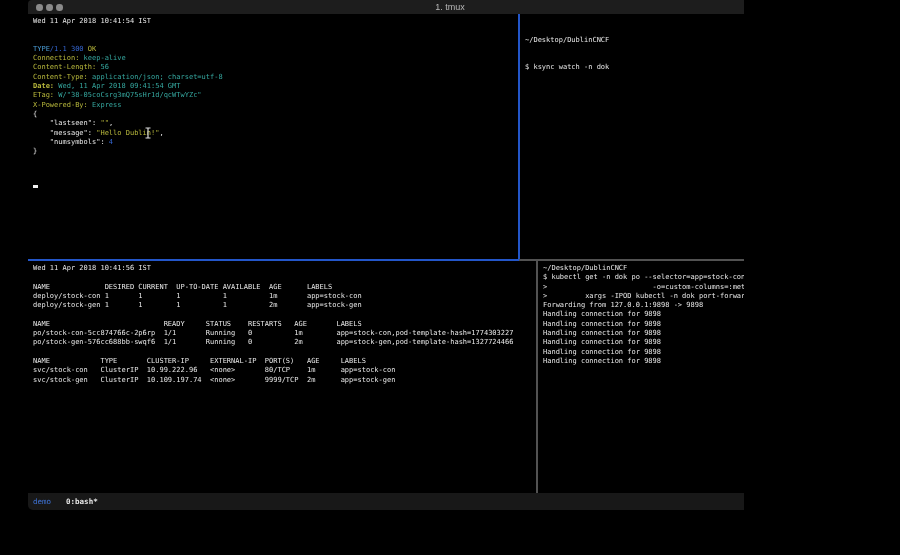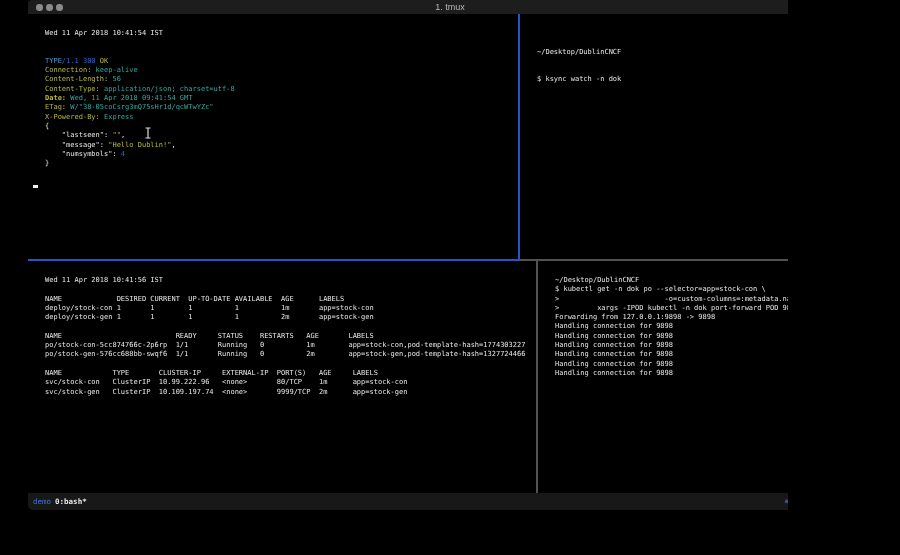--- a/index.html
+++ b/index.html
@@ -1,43 +1,43 @@
 <!DOCTYPE html>
 <html><head>
 <meta charset="utf-8">
 <style>
   html,body { margin:0; padding:0; background:#000; }
   .stage { position:relative; width:744px; height:555px; background:#000; overflow:hidden;
-           font-family:"DejaVu Sans Mono",monospace;padding-left:44px; }
+           font-family:"DejaVu Sans Mono",monospace; }
   .window { position:absolute; left:28px; top:0; width:844px; height:510px; background:#010101;
             border-radius:4px 4px 5px 5px; }
   .titlebar { position:absolute; top:0; left:0; right:0; height:14px; background:#1d1d1d;
               border-radius:4px 4px 0 0; }
   .lights { position:absolute; left:8px; top:4px; display:flex; gap:3.5px; }
   .light { width:6.5px; height:6.5px; border-radius:50%; background:#8b8b8b; }
   .wtitle { position:absolute; left:0; width:100%; text-align:center; top:2px;
             font:9px "Liberation Sans",sans-serif; color:#b8b8b8; }
   .pane { position:absolute; overflow:hidden; background:#000; }
   .pane-tl { left:0;   top:14px;  width:490px; height:245px; }
   .pane-tr { left:492px; top:14px; right:0;    height:245px; }
   .pane-bl { left:0;   top:261px; width:508px; height:232px; }
   .pane-br { left:510px; top:261px; right:0;   height:232px; }
-  .pane pre, .tlines { margin:12px; padding:3px 0 0 5px; font:7px/9.3px "DejaVu Sans Mono",monospace;
+  .pane pre, .tlines { margin:0; padding:3px 0 0 5px; font:7px/9.3px "DejaVu Sans Mono",monospace;
               color:#e8e8e8; white-space:pre; }
   .tlines div { height:9.3px; }
   .pborder { position:absolute; }
   .pb-v-top { left:490px; top:14px; width:2px; height:247px; }
   .pb-h-left { left:0; top:259px; width:491px; height:2px; }
   .pb-h-right { left:491px; top:259px; right:0; height:2px; }
   .pb-v-bot { left:508px; top:261px; width:2px; height:232px; }
   .statusbar { position:absolute; left:0; right:0; bottom:0; height:17px; background:#181818;
                border-radius:0 0 5px 5px; font:7.5px/17px "DejaVu Sans Mono",monospace; color:#e8e8e8; }
   .status-left { position:absolute; left:5px; top:0; }
   .status-right { position:absolute; right:6px; top:0; }
-  .win-label { margin-left:4px; font-weight:bold; }
+  .win-label { margin-left:15px; font-weight:bold; }
   .kube-ns { font-weight:bold; }
   .cursor-dash { position:absolute; left:5px; top:171px; width:5px; height:2.5px; background:#f0f0f0; }
   .ibeam { position:absolute; left:144px; top:124px; }
 </style>
 </head>
 <body>
 
 <div class="stage">
   <div class="window">
 

